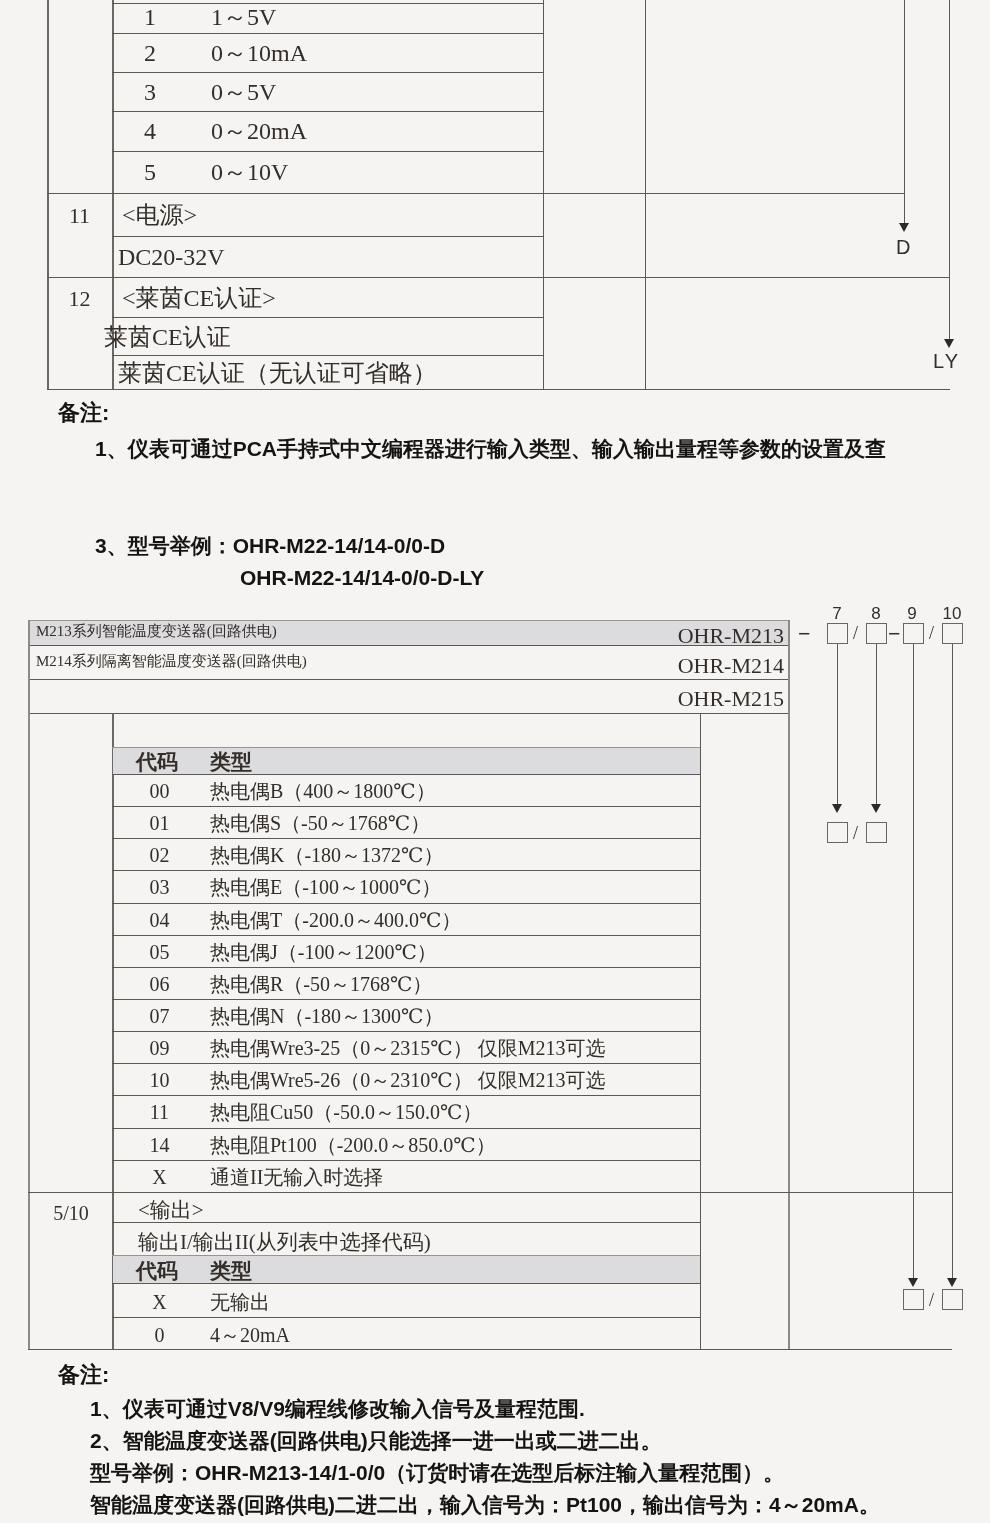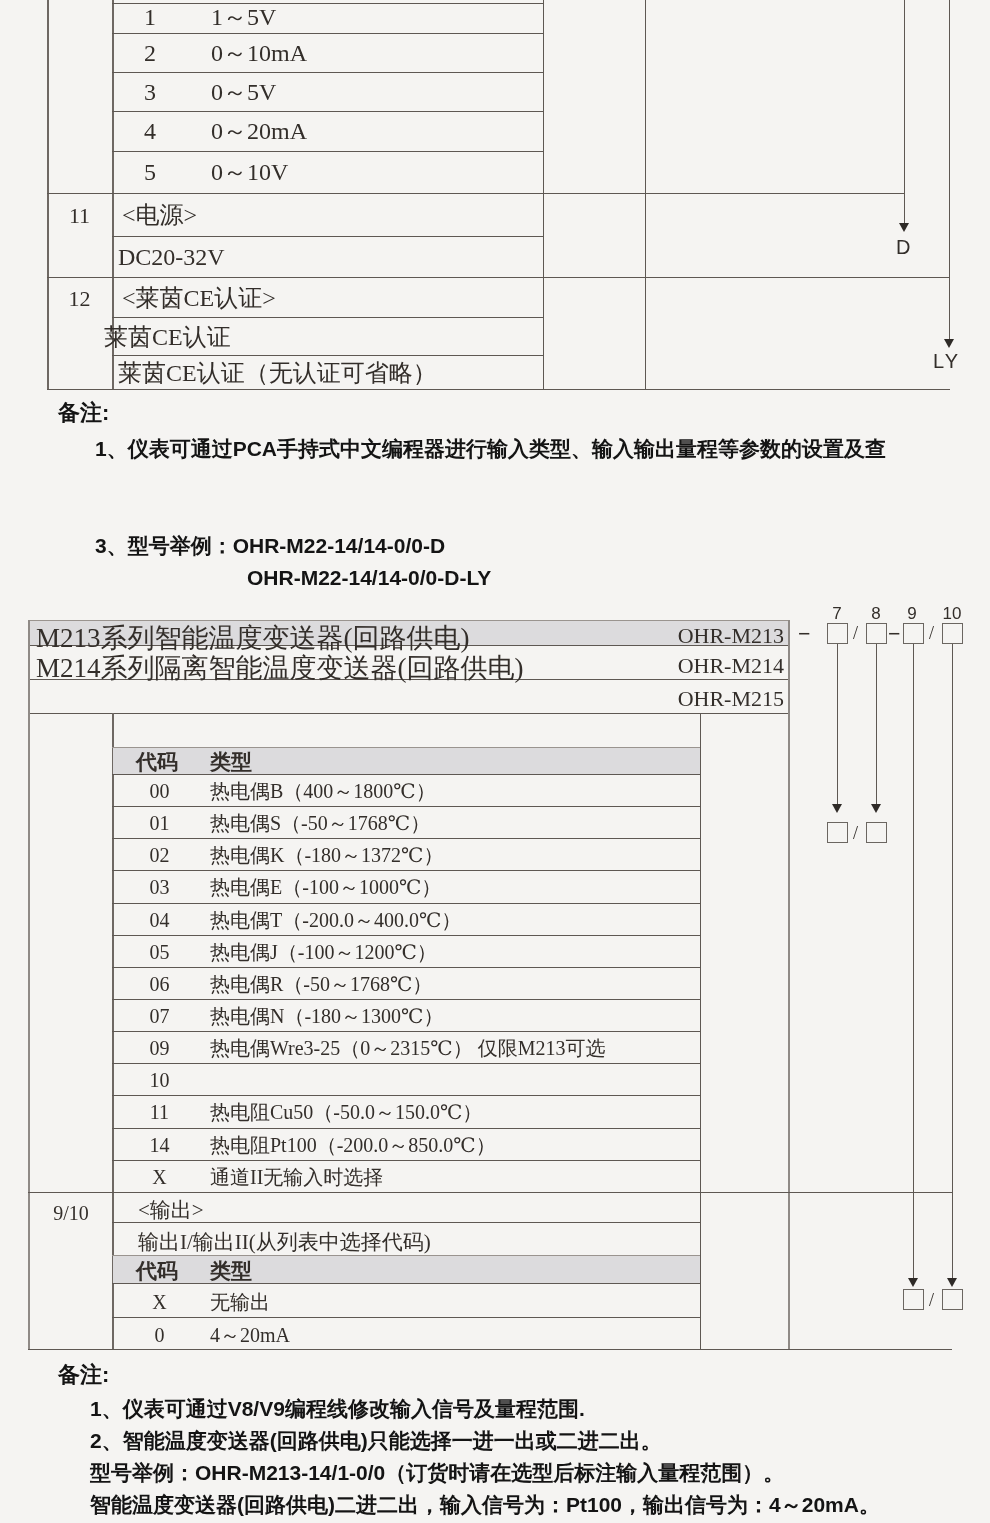--- a/index.html
+++ b/index.html
@@ -10,21 +10,21 @@
   .hl.lt{background:#9a948f;}
   .vl.b2{width:2px;background:#6e6863;}
   .vl.g2{width:2px;background:#8f8a86;}
   .band{position:absolute;background:#dcdbdd;}
   .t{position:absolute;white-space:nowrap;line-height:1.15;}
   .c{text-align:center;}
   .r{text-align:right;}
   .bold{font-weight:bold;}
   .n{font-family:"Liberation Sans","DejaVu Sans",sans-serif;font-weight:600;color:#141414;font-size:21px;}
   .sans{font-family:"Liberation Sans","DejaVu Sans",sans-serif;}
-  .f24{font-size:24px;} .f23{font-size:27px;} .f22{font-size:22px;}
+  .f24{font-size:24px;} .f23{font-size:15px;} .f22{font-size:22px;}
   .f21{font-size:21px;} .f20{font-size:20px;} .f18{font-size:18px;} .f17{font-size:17px;}
   .box{position:absolute;width:19px;height:19px;border:1.5px solid #6b6661;background:transparent;}
   .arr{position:absolute;width:0;height:0;border-left:5px solid transparent;
        border-right:5px solid transparent;border-top:9px solid #2e2a27;}
 </style>
 </head>
 <body>
 
 <div id="page">
 
@@ -65,21 +65,21 @@
   <div class="t c f22" style="left:47px;top:286px;width:65px">12</div>
   <div class="t f24" style="left:122px;top:285px">&lt;莱茵CE认证&gt;</div>
   <div class="t f24" style="left:104px;top:324px">莱茵CE认证</div>
   <div class="t f24" style="left:118px;top:360px">莱茵CE认证（无认证可省略）</div>
   <div class="t sans f20" style="left:896px;top:236px">D</div>
   <div class="t sans f20" style="left:933px;top:350px;letter-spacing:2px">LY</div>
 
   <div class="t n" style="left:58px;top:400px;font-size:22px">备注:</div>
   <div class="t n" style="left:95px;top:437px">1、仪表可通过PCA手持式中文编程器进行输入类型、输入输出量程等参数的设置及查</div>
   <div class="t n" style="left:95px;top:534px">3、型号举例：OHR-M22-14/14-0/0-D</div>
-  <div class="t n" style="left:247px;top:566px">OHR-M22-14/14-0/0-D-LY</div>
+  <div class="t n" style="left:240px;top:566px">OHR-M22-14/14-0/0-D-LY</div>
 
   <div class="band" style="left:29px;top:621px;width:760px;height:24px"></div>
   <i class="hl lt" style="left:28px;top:620px;width:762px"></i>
   <i class="hl" style="left:28px;top:645px;width:762px"></i>
   <i class="hl" style="left:28px;top:679px;width:762px"></i>
   <i class="hl" style="left:28px;top:713px;width:762px"></i>
   <i class="vl g2" style="left:28px;top:620px;height:730px"></i>
   <i class="vl g2" style="left:788px;top:620px;height:730px"></i>
 
   <div class="t f23" style="left:36px;top:623px">M213系列智能温度变送器(回路供电)</div>
@@ -158,28 +158,29 @@
   <div class="t f20" style="left:210px;top:909px">热电偶T（-200.0～400.0℃）</div>
   <div class="t c f20" style="left:112px;top:941px;width:95px">05</div>
   <div class="t f20" style="left:210px;top:941px">热电偶J（-100～1200℃）</div>
   <div class="t c f20" style="left:112px;top:973px;width:95px">06</div>
   <div class="t f20" style="left:210px;top:973px">热电偶R（-50～1768℃）</div>
   <div class="t c f20" style="left:112px;top:1005px;width:95px">07</div>
   <div class="t f20" style="left:210px;top:1005px">热电偶N（-180～1300℃）</div>
   <div class="t c f20" style="left:112px;top:1037px;width:95px">09</div>
   <div class="t f20" style="left:210px;top:1037px">热电偶Wre3-25（0～2315℃） 仅限M213可选</div>
   <div class="t c f20" style="left:112px;top:1069px;width:95px">10</div>
+  <div class="t f20" style="left:210px;top:1069px">热电偶Wre5-26（0～2310℃） 仅限M213可选</div>
   <div class="t c f20" style="left:112px;top:1101px;width:95px">11</div>
   <div class="t f20" style="left:210px;top:1101px">热电阻Cu50（-50.0～150.0℃）</div>
   <div class="t c f20" style="left:112px;top:1134px;width:95px">14</div>
   <div class="t f20" style="left:210px;top:1134px">热电阻Pt100（-200.0～850.0℃）</div>
   <div class="t c f20" style="left:112px;top:1166px;width:95px">X</div>
   <div class="t f20" style="left:210px;top:1166px">通道II无输入时选择</div>
 
-  <div class="t c f20" style="left:36px;top:1202px;width:70px">9/10</div>
+  <div class="t c f20" style="left:36px;top:1202px;width:70px">5/10</div>
   <div class="t f21" style="left:138px;top:1198px">&lt;输出&gt;</div>
   <div class="t f21" style="left:138px;top:1230px">输出I/输出II(从列表中选择代码)</div>
   <div class="t f21 bold" style="left:136px;top:1259px">代码</div>
   <div class="t f21 bold" style="left:210px;top:1259px">类型</div>
   <div class="t c f20" style="left:112px;top:1291px;width:95px">X</div>
   <div class="t f20" style="left:210px;top:1291px">无输出</div>
   <div class="t c f20" style="left:112px;top:1324px;width:95px">0</div>
   <div class="t f20" style="left:210px;top:1324px">4～20mA</div>
 
   <div class="t n" style="left:58px;top:1362px;font-size:22px">备注:</div>

